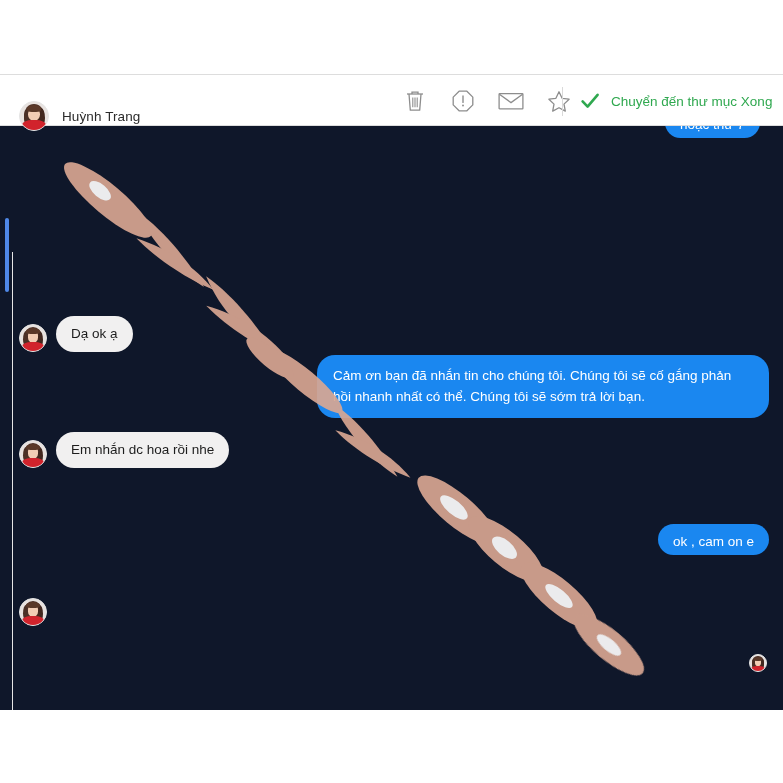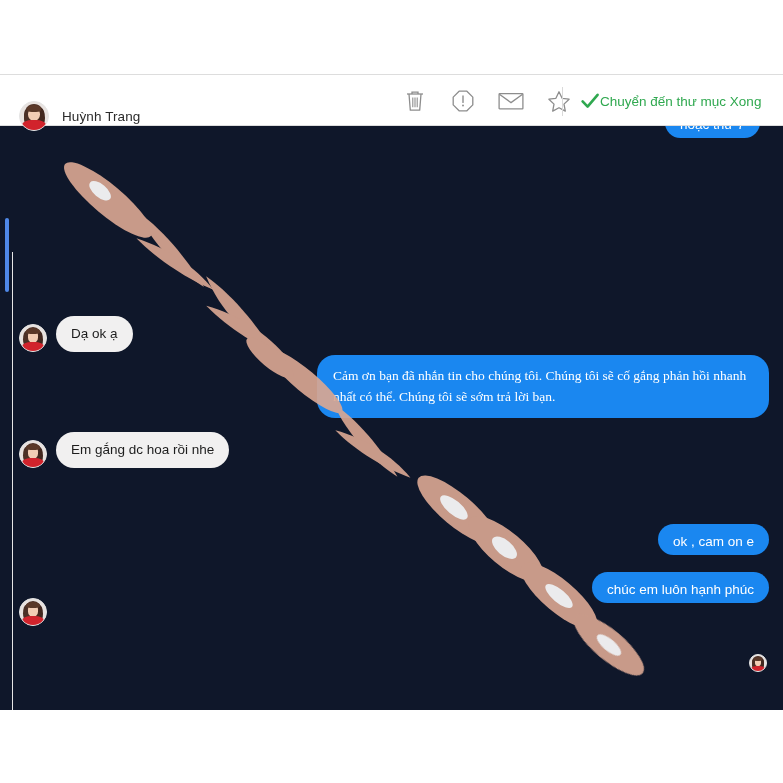--- a/index.html
+++ b/index.html
@@ -150,20 +150,21 @@
     background: #d9d9d9;
   }
 
   .header-action {
     position: absolute;
     left: 580px;
     top: 0;
     height: 52px;
     display: flex;
     align-items: center;
+    gap: 11px;
     cursor: pointer;
   }
   .check-icon { width: 20px; height: 20px; display:block; }
   .header-action-label {
     font-size: 13.5px;
     color: #2fa84f;
     white-space: nowrap;
   }
 
   
@@ -211,21 +212,20 @@
   }
   .bubble-out {
     background: #1a87f0;
     color: #ffffff;
     padding: 8px 15px 4px 15px;
   }
   .bubble-out.wide {
     max-width: 452px;
     padding: 10px 16px 11px 16px;
     line-height: 21px;
-    font-family: Liberation Serif, serif;
   }
 
   .timestamp {
     position: absolute;
     width: 783px;
     text-align: center;
     font-size: 12px;
     color: #9a9a9a;
     letter-spacing: 0.2px;
   }
@@ -366,21 +366,21 @@
 
     <div class="row in" style="top: 306px;">
       <div class="avatar avatar-msg">
         <div class="hair-back"></div>
           <div class="sidehair-l"></div>
           <div class="sidehair-r"></div>
         <div class="face"></div>
           <div class="fringe"></div>
           <div class="body"></div>
       </div>
-      <div class="bubble bubble-in">Em gắng dc hoa rồi nhe</div>
+      <div class="bubble bubble-in">Em nhắn dc hoa rồi nhe</div>
     </div>
 
     <div class="row out" style="top: 229px;">
       <div class="bubble bubble-out wide">Cảm ơn bạn đã nhắn tin cho chúng tôi. Chúng tôi sẽ cố gắng phản hồi nhanh nhất có thể. Chúng tôi sẽ sớm trả lời bạn.</div>
     </div>
 
     <div class="row in" style="top: 472px;">
       <div class="avatar avatar-msg">
         <div class="hair-back"></div>
           <div class="sidehair-l"></div>
@@ -388,23 +388,20 @@
         <div class="face"></div>
           <div class="fringe"></div>
           <div class="body"></div>
       </div>
     </div>
 
     <div class="row out" style="top: 398px;">
       <div class="bubble bubble-out">ok , cam on e</div>
     </div>
 
-    <div class="row out" style="top: 446px;">
-      <div class="bubble bubble-out">chúc em luôn hạnh phúc</div>
-    </div>
 
     <div class="row in" style="top: 645px;">
       <div class="avatar avatar-msg">
         <div class="hair-back"></div>
 
       </div>
       <div class="bubble bubble-in">Dạ em cảm ơn ạ</div>
     </div>
 
     <div class="read-receipt" style="top: 528px;">

